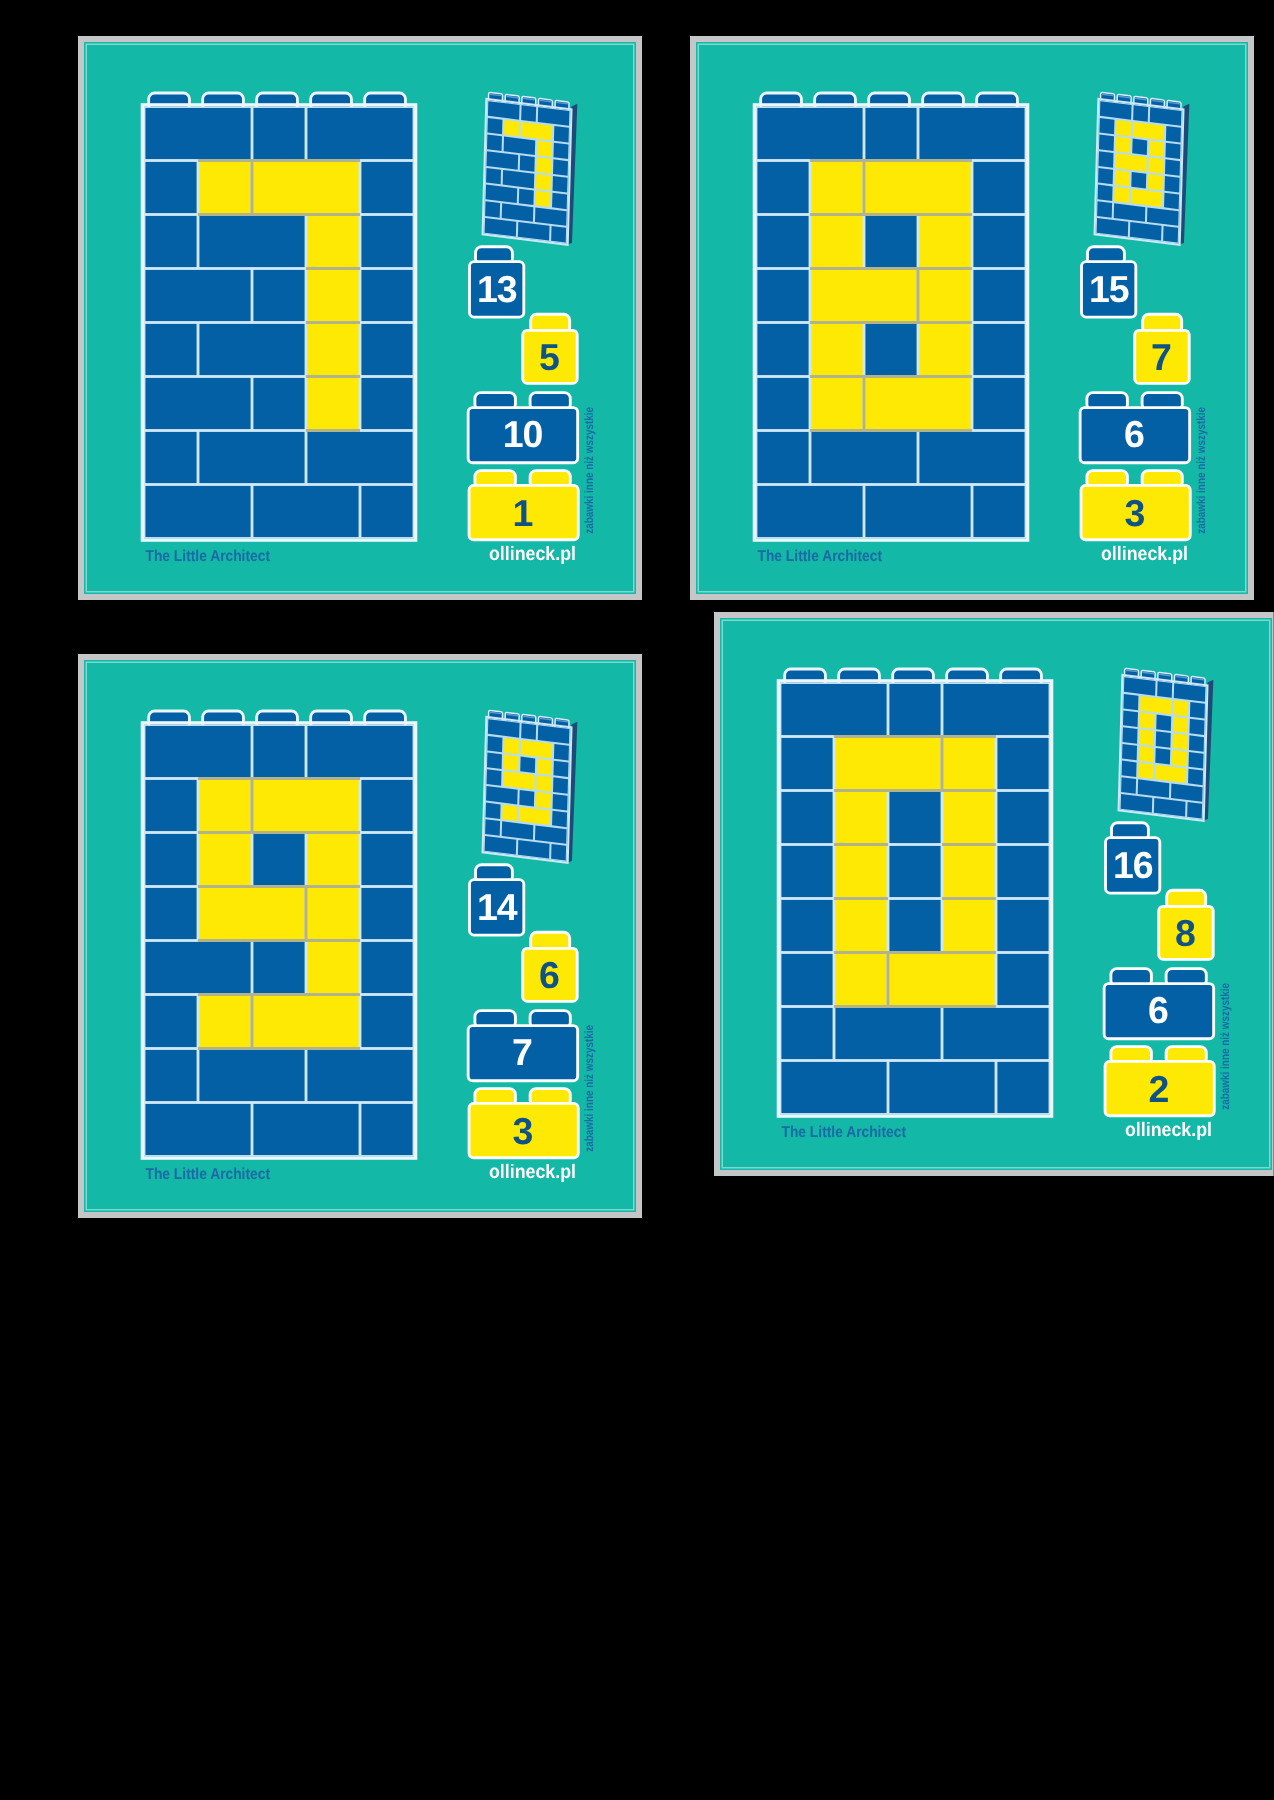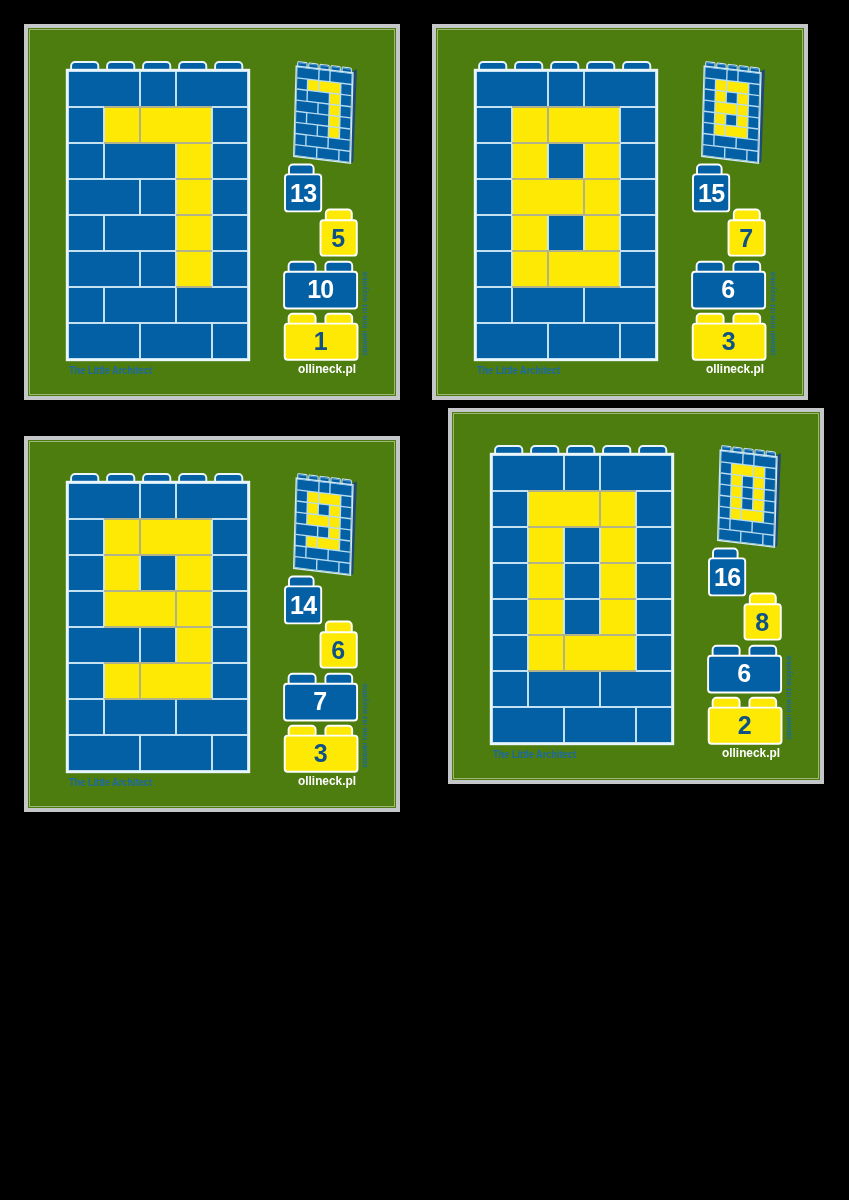--- a/index.html
+++ b/index.html
@@ -1,15 +1,15 @@
 <!DOCTYPE html>
 <html><head><meta charset="utf-8"><style>
 html,body{margin:0;padding:0;background:#000;}
 body{width:849px;height:1200px;position:relative;font-family:"Liberation Sans",sans-serif;}
-.card{position:absolute;width:368px;height:368px;background:#4d7c0f;border:4px solid #c5c6c8;}
+.card{position:absolute;width:368px;height:368px;background:#14b8a6;border:4px solid #c5c6c8;margin-left:28px;}
 .kl{position:absolute;left:1px;top:1px;right:1px;bottom:1px;border:1px solid rgba(255,255,255,0.45);pointer-events:none;}
 </style></head><body>
 <div class="card" style="left:24px;top:24px">
     <svg width="368" height="368" viewBox="4 4 368 368" style="position:absolute;left:0;top:0" font-family="Liberation Sans, sans-serif">
       <rect x="47.1" y="38.0" width="27.2" height="12" rx="4" fill="#0460a5" stroke="#ebf6fc" stroke-width="1.9"></rect>
       <rect x="83.1" y="38.0" width="27.2" height="12" rx="4" fill="#0460a5" stroke="#ebf6fc" stroke-width="1.9"></rect>
       <rect x="119.1" y="38.0" width="27.2" height="12" rx="4" fill="#0460a5" stroke="#ebf6fc" stroke-width="1.9"></rect>
       <rect x="155.1" y="38.0" width="27.2" height="12" rx="4" fill="#0460a5" stroke="#ebf6fc" stroke-width="1.9"></rect>
       <rect x="191.1" y="38.0" width="27.2" height="12" rx="4" fill="#0460a5" stroke="#ebf6fc" stroke-width="1.9"></rect>
       <rect x="44.0" y="47.0" width="180" height="288" fill="#cfe8f6"></rect>

